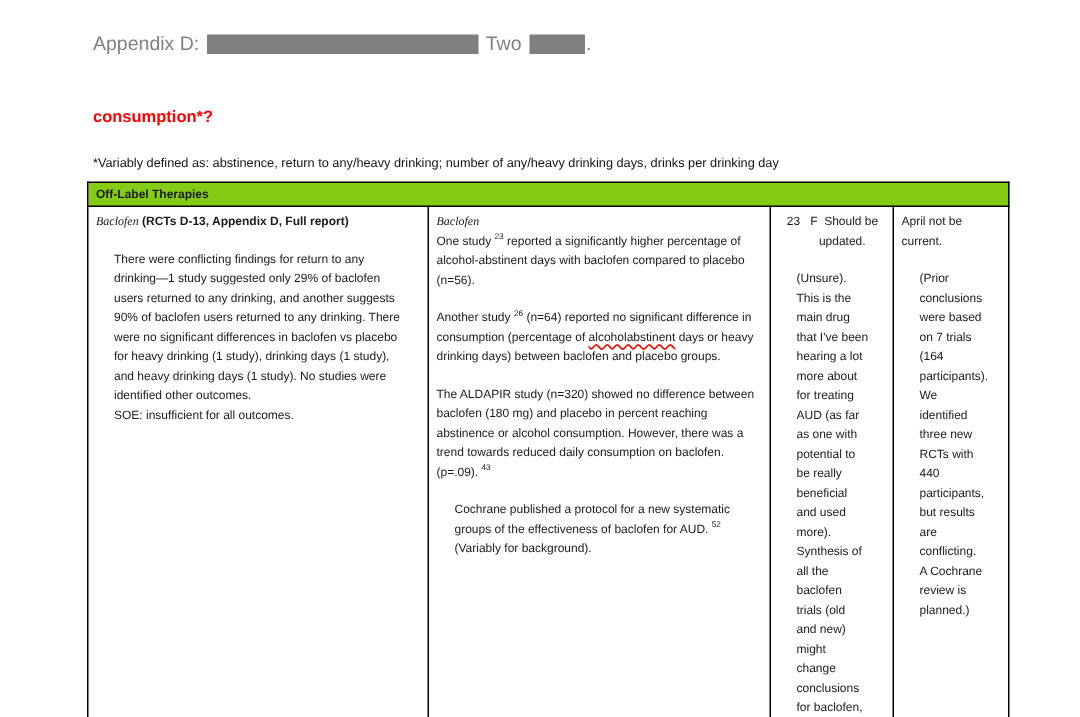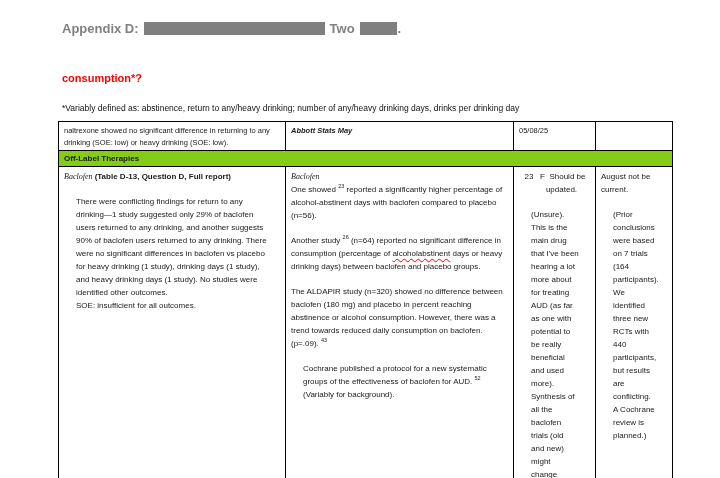--- a/index.html
+++ b/index.html
@@ -5,22 +5,22 @@
   html,body{margin:0;padding:0;}
   body{
     width:720px;height:478px;position:relative;overflow:hidden;
     background:#ffffff;
     font-family:"Liberation Sans", sans-serif;
     color:#1a1a1a;
   }
   
   .doc-header{
     position:absolute;left:62px;top:21px;
-    font-size:13px;font-weight:bold;color:#808080;
-    white-space:pre;display:flex;align-items:center;
+    font-size:13px;font-weight:normal;color:#808080;
+    white-space:pre;display:flex;align-items:flex-end;
   }
   .redact-gray{
     display:inline-block;background:#7f7f7f;height:13px;
     margin:0 5px;vertical-align:middle;
   }
   .redact-gray.long{width:181px;}
   .redact-gray.short{width:37px;margin-right:1px;}
   
   .key-question{
     position:absolute;left:62px;top:69px;width:600px;
@@ -88,47 +88,41 @@
 <div class="footnote">*Variably defined as: abstinence, return to any/heavy drinking; number of any/heavy drinking days, drinks per drinking day</div>
 
 <table class="review">
   <colgroup>
     <col style="width:227px">
       <col style="width:228px">
       <col style="width:82px">
       <col style="width:77px">
   </colgroup>
   <tbody>
-      <tr class="first-row">
-    <td>naltrexone showed no significant difference in returning to any drinking (SOE: low) or heavy drinking (SOE: low).</td>
-    <td class="reviewer-cell">Abbott Stats May</td>
-    <td>05/08/25</td>
-    <td></td>
-  </tr>
   <tr class="section-row">
     <td colspan="4">Off-Label Therapies</td>
   </tr>
   <tr class="main-row">
 
     <td>
-      <p class="para cell-title"><em class="drug">Baclofen</em><b> (Table D-13, Question D, Full report)</b></p>
+      <p class="para cell-title"><em class="drug">Baclofen</em><b> (RCTs D-13, Appendix D, Full report)</b></p>
       <p class="tight"><span>There were conflicting findings for return to any drinking—1 study suggested only 29% of baclofen users returned to any drinking, and another suggests 90% of baclofen users returned to any drinking. There were no significant differences in baclofen vs placebo for heavy drinking (1 study), drinking days (1 study), and heavy drinking days (1 study). No studies were identified other outcomes.</span><br><span>SOE: insufficient for all outcomes.</span></p>
     </td>
 
     <td>
-      <p class="para"><em class="drug">Baclofen</em><br><span>One showed </span><sup class="ref">23</sup><span> reported a significantly higher percentage of alcohol-abstinent days with baclofen compared to placebo (n=56).</span></p>
+      <p class="para"><em class="drug">Baclofen</em><br><span>One study </span><sup class="ref">23</sup><span> reported a significantly higher percentage of alcohol-abstinent days with baclofen compared to placebo (n=56).</span></p>
       <p class="para"><span>Another study </span><sup class="ref">26</sup><span> (n=64) reported no significant difference in consumption (percentage of </span><span class="sp-err">alcoholabstinent</span><span> days or heavy drinking days) between baclofen and placebo groups.</span></p>
       <p class="para"><span>The ALDAPIR study (n=320) showed no difference between baclofen (180 mg) and placebo in percent reaching abstinence or alcohol consumption. However, there was a trend towards reduced daily consumption on baclofen. (p=.09). </span><sup class="ref">43</sup></p>
       <p class="tight"><span>Cochrane published a protocol for a new systematic groups of the effectiveness of baclofen for AUD. </span><sup class="ref">52</sup><br><span>(Variably for background).</span></p>
     </td>
 
     <td class="narrow">
       <p class="para hang">23   F  Should be updated.</p>
       <p class="tight">(Unsure). This is the main drug that I've been hearing a lot more about for treating AUD (as far as one with potential to be really beneficial and used more). Synthesis of all the baclofen trials (old and new) might change conclusions for baclofen, and would be a useful contribution for an update</p>
     </td>
 
     <td class="narrow">
-      <p class="para">August not be current.</p>
+      <p class="para">April not be current.</p>
       <p class="tight">(Prior conclusions were based on 7 trials (164 participants). We identified three new RCTs with 440 participants, but results are conflicting. A Cochrane review is planned.)</p>
     </td>
   </tr>
 </tbody>
   </table>
 
 </body></html>

